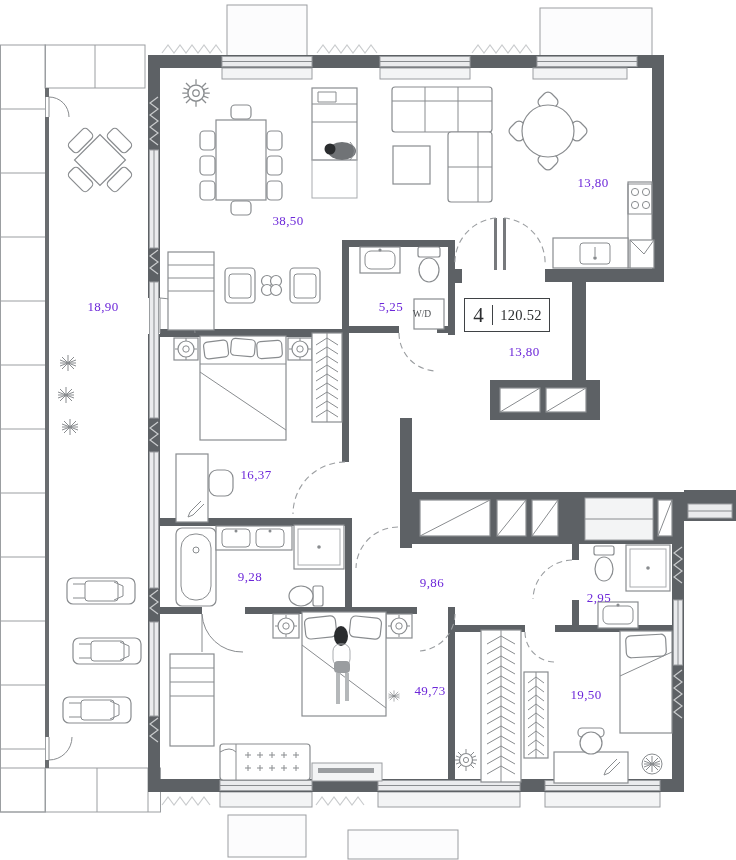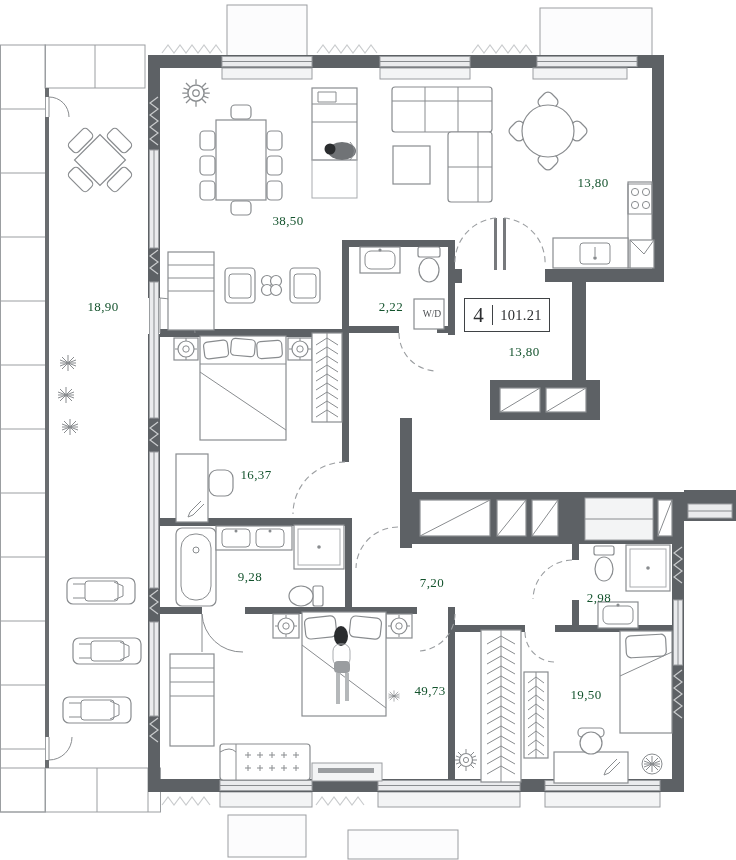--- a/index.html
+++ b/index.html
@@ -1,20 +1,20 @@
 <!DOCTYPE html>
 <html><head>
 <meta charset="utf-8">
 <style>
   html,body{margin:0;padding:0;background:#fff;}
   .stage{position:relative;width:736px;height:860px;background:#fff;overflow:hidden;
          font-family:"Liberation Serif", serif;}
   .stage svg{position:absolute;left:0;top:0;}
   .area-label{position:absolute;transform:translate(-50%,-50%);font-size:13px;
-              color:#14532d;letter-spacing:.4px;white-space:nowrap;}
+              color:#6d28d9;letter-spacing:.4px;white-space:nowrap;}
   .wd-label{position:absolute;transform:translate(-50%,-50%);font-size:9.5px;color:#4a4d50;}
   .badge{position:absolute;left:464px;top:298px;width:86px;height:34px;background:#fff;
          border:1.4px solid #3f4245;display:flex;align-items:center;box-sizing:border-box;}
   .badge-number{width:27px;text-align:center;font-size:21px;color:#2c2e30;line-height:1;}
   .badge-divider{width:1px;height:20px;background:#3f4245;}
   .badge-area{flex:1;text-align:center;font-size:14.5px;color:#2c2e30;letter-spacing:.3px;}
   
   .wall{fill:#5d6165;stroke:none;}
   .win{fill:#eaebed;stroke:#9b9ea1;stroke-width:1;}
   .sill{fill:#f3f4f5;stroke:#9b9ea1;stroke-width:1;}
@@ -422,29 +422,29 @@
     <g transform="translate(652,764)">
       <circle r="10" class="fl"></circle>
           <use href="#plant"></use>
     </g>
   </g>
 </svg>
 
 <span class="area-label" style="left:103px;top:307px">18,90</span>
 <span class="area-label" style="left:288px;top:221px">38,50</span>
 <span class="area-label" style="left:593px;top:183px">13,80</span>
-<span class="area-label" style="left:391px;top:307px">2,22</span>
+<span class="area-label" style="left:391px;top:307px">5,25</span>
 <span class="area-label" style="left:524px;top:352px">13,80</span>
 <span class="area-label" style="left:256px;top:475px">16,37</span>
 <span class="area-label" style="left:250px;top:577px">9,28</span>
-<span class="area-label" style="left:432px;top:583px">7,20</span>
-<span class="area-label" style="left:599px;top:598px">2,98</span>
+<span class="area-label" style="left:432px;top:583px">9,86</span>
+<span class="area-label" style="left:599px;top:598px">2,95</span>
 <span class="area-label" style="left:430px;top:691px">49,73</span>
 <span class="area-label" style="left:586px;top:695px">19,50</span>
-<span class="wd-label" style="left:432px;top:314px">W/D</span>
+<span class="wd-label" style="left:422px;top:314px">W/D</span>
 
 <div class="badge">
   <span class="badge-number">4</span>
   <span class="badge-divider"></span>
-  <span class="badge-area">101.21</span>
+  <span class="badge-area">120.52</span>
 </div>
 
 </div>
 
 </body></html>

